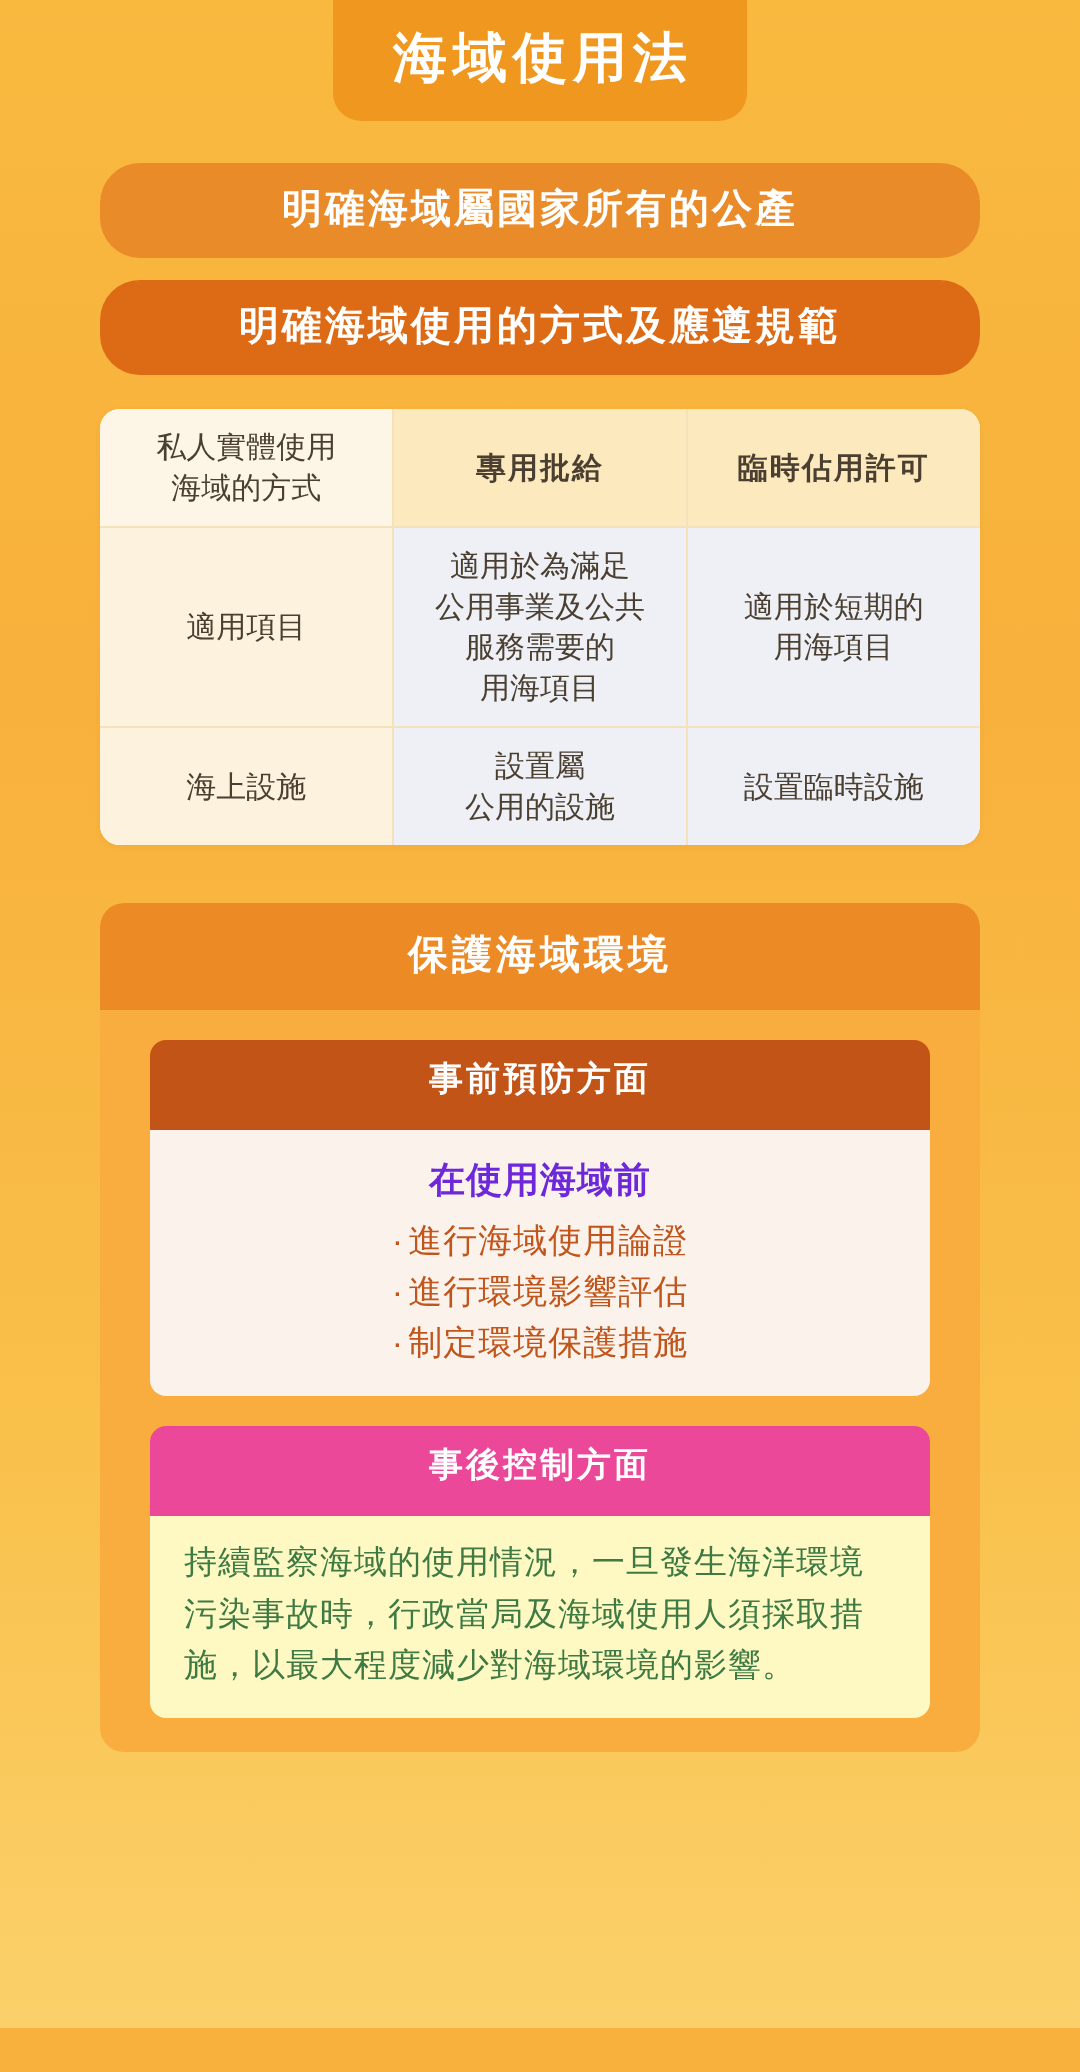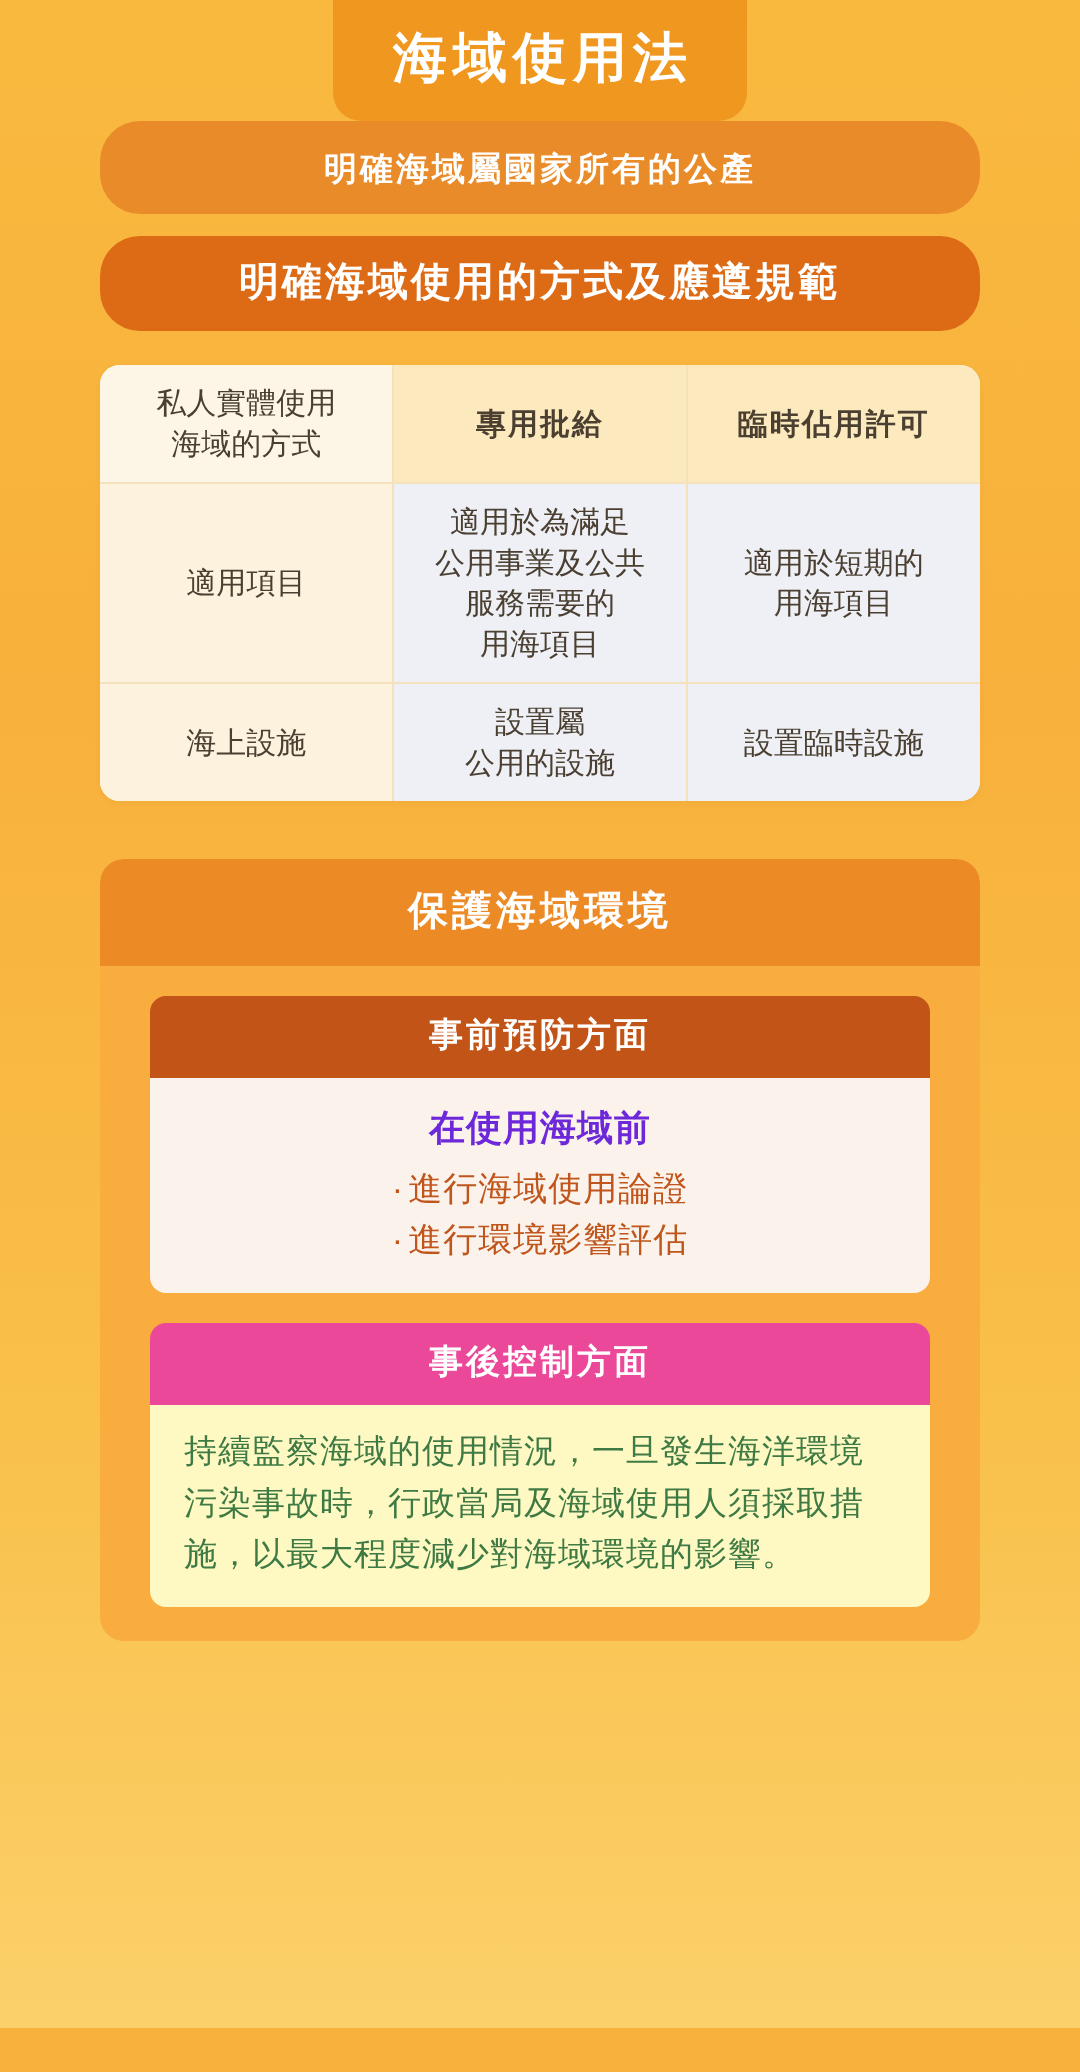--- a/index.html
+++ b/index.html
@@ -44,23 +44,24 @@
   .banner {
     margin: 0 auto;
     border-radius: 40px;
     text-align: center;
     color: #ffffff;
     font-weight: bold;
     letter-spacing: 3px;
     box-sizing: border-box;
   }
   .banner-1 {
+    margin-top: 42px;
     background: #ea8b2a;
-    font-size: 33px;
-    padding: 26px 20px 22px;
+    font-size: 40px;
+    padding: 18px 20px 22px;
     width: 880px;
   }
   .banner-2 {
     margin-top: 22px;
     background: #dd6b16;
     font-size: 40px;
     padding: 18px 20px 22px;
     width: 880px;
   }
 
@@ -140,21 +141,21 @@
     margin: 30px auto 0;
     border-radius: 16px;
     overflow: hidden;
   }
   .sub-head {
     color: #ffffff;
     font-size: 34px;
     font-weight: bold;
     letter-spacing: 3px;
     text-align: center;
-    padding: 16px 0 20px;
+    padding: 16px 0 28px;
   }
   .sub-head.brown { background: #c25417; }
   .sub-head.green { background: #ec4899; }
   .sub-body {
     padding: 20px 34px 28px;
   }
   .sub-body.cream { background: #fbf2ec; }
   .sub-body.mint { background: #fef9c3; }
 
   .prevent-lead {
@@ -242,20 +243,21 @@
 
   <div class="protect">
     <div class="protect-title">保護海域環境</div>
 
     <div class="sub-card">
       <div class="sub-head brown">事前預防方面</div>
       <div class="sub-body cream">
         <div class="prevent-lead">在使用海域前</div>
         <div class="bullet"><span class="dot">·</span><span>進行海域使用論證</span></div>
         <div class="bullet"><span class="dot">·</span><span>進行環境影響評估</span></div>
+        <div class="bullet"><span class="dot">·</span><span>制定環境保護措施</span></div>
       </div>
     </div>
 
     <div class="sub-card">
       <div class="sub-head green">事後控制方面</div>
       <div class="sub-body mint">
         <div class="after-text">持續監察海域的使用情況，一旦發生海洋環境污染事故時，行政當局及海域使用人須採取措施，以最大程度減少對海域環境的影響。</div>
       </div>
     </div>
   </div>

